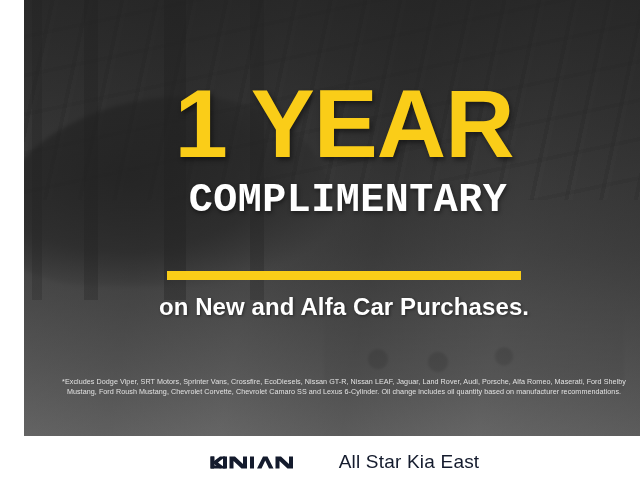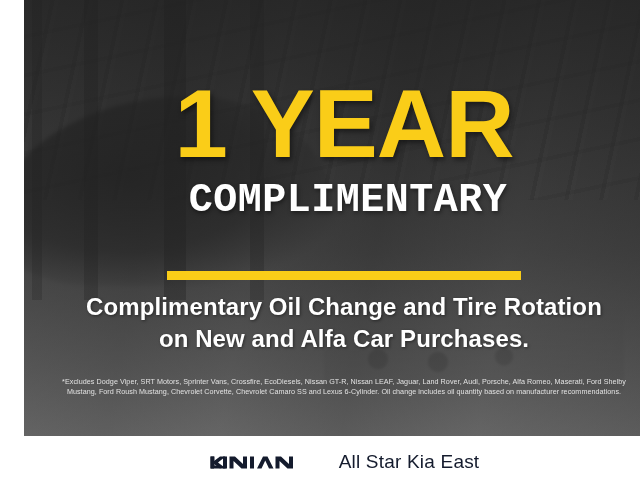--- a/index.html
+++ b/index.html
@@ -217,21 +217,20 @@
 
       <div class="headline-year">1 YEAR</div>
 
       <div class="headline-sub">
         <span class="line1">COMPLIMENTARY</span>
       </div>
 
       <div class="divider-bar"></div>
 
       <div class="offer-text">
-        <span class="line1">Complimentary Oil Change and Tire Rotation</span>
         <span class="line2">on New and Alfa Car Purchases.</span>
       </div>
 
       <div class="disclaimer">
         <span>*Excludes Dodge Viper, SRT Motors, Sprinter Vans, Crossfire, EcoDiesels, Nissan GT-R, Nissan LEAF, Jaguar, Land Rover, Audi, Porsche, Alfa Romeo, Maserati, Ford Shelby</span>
         <span>Mustang, Ford Roush Mustang, Chevrolet Corvette, Chevrolet Camaro SS and Lexus 6-Cylinder. Oil change includes oil quantity based on manufacturer recommendations.</span>
       </div>
 
     </div>
   </div>

